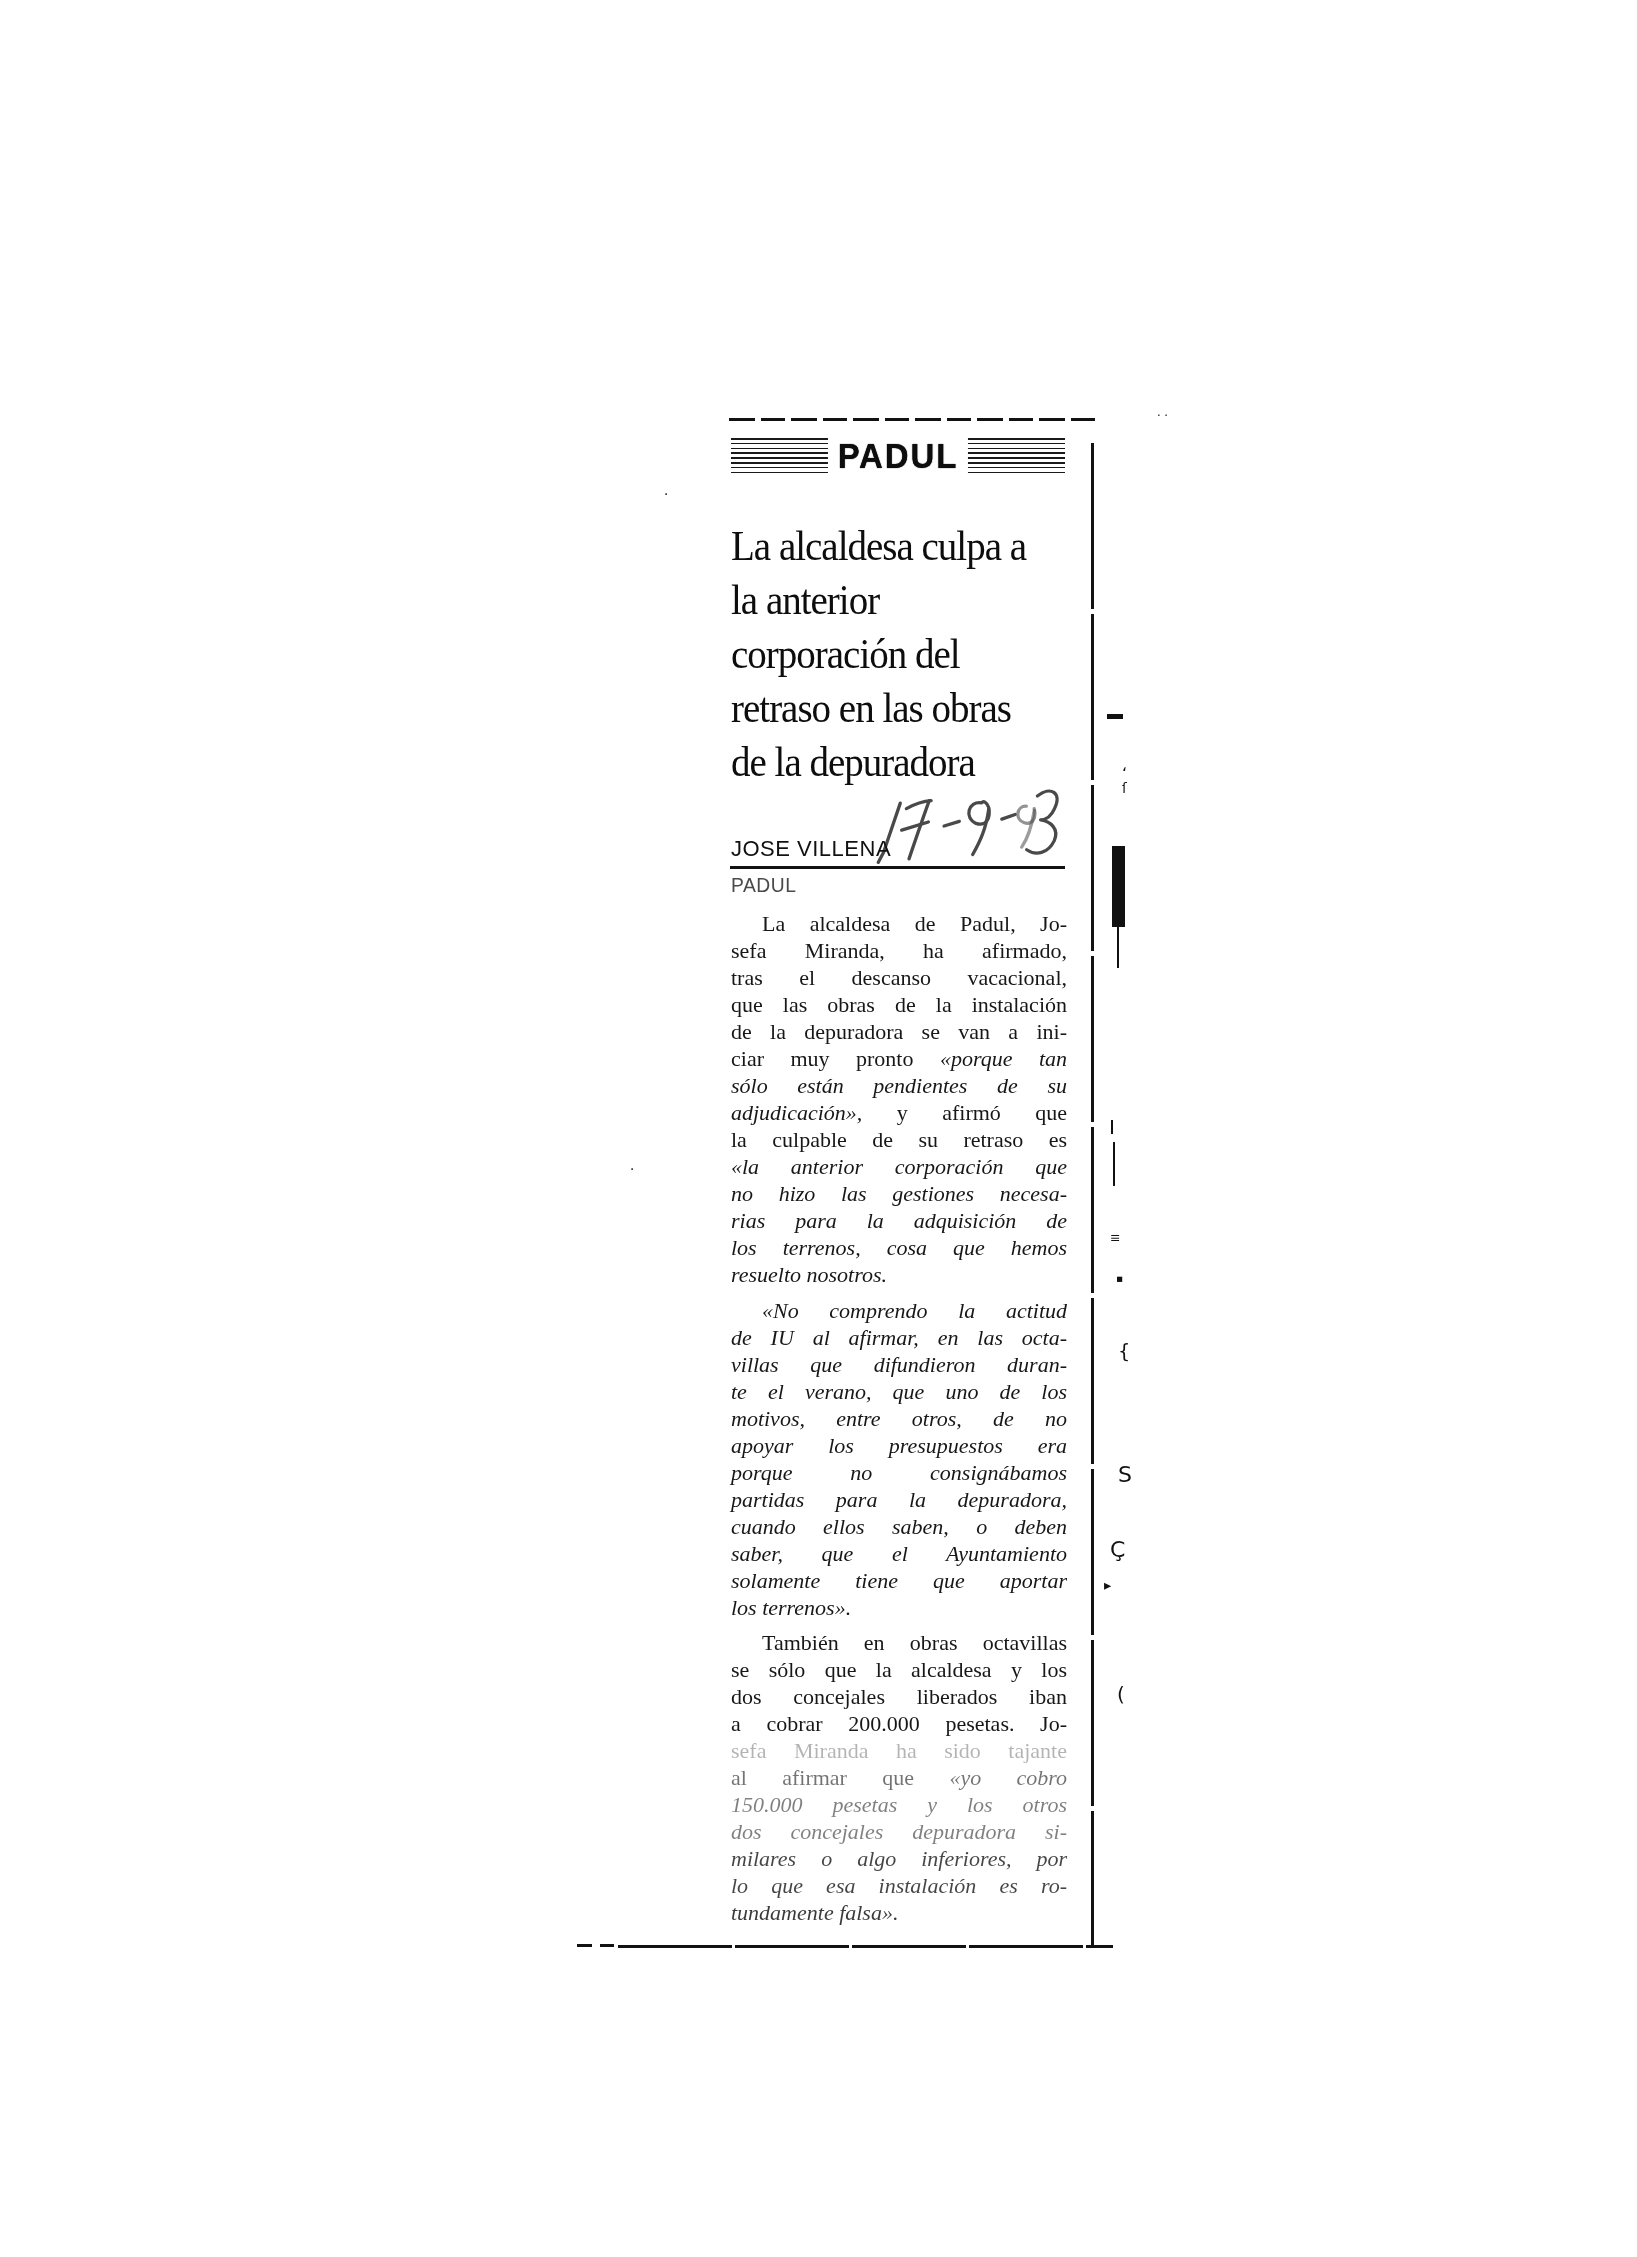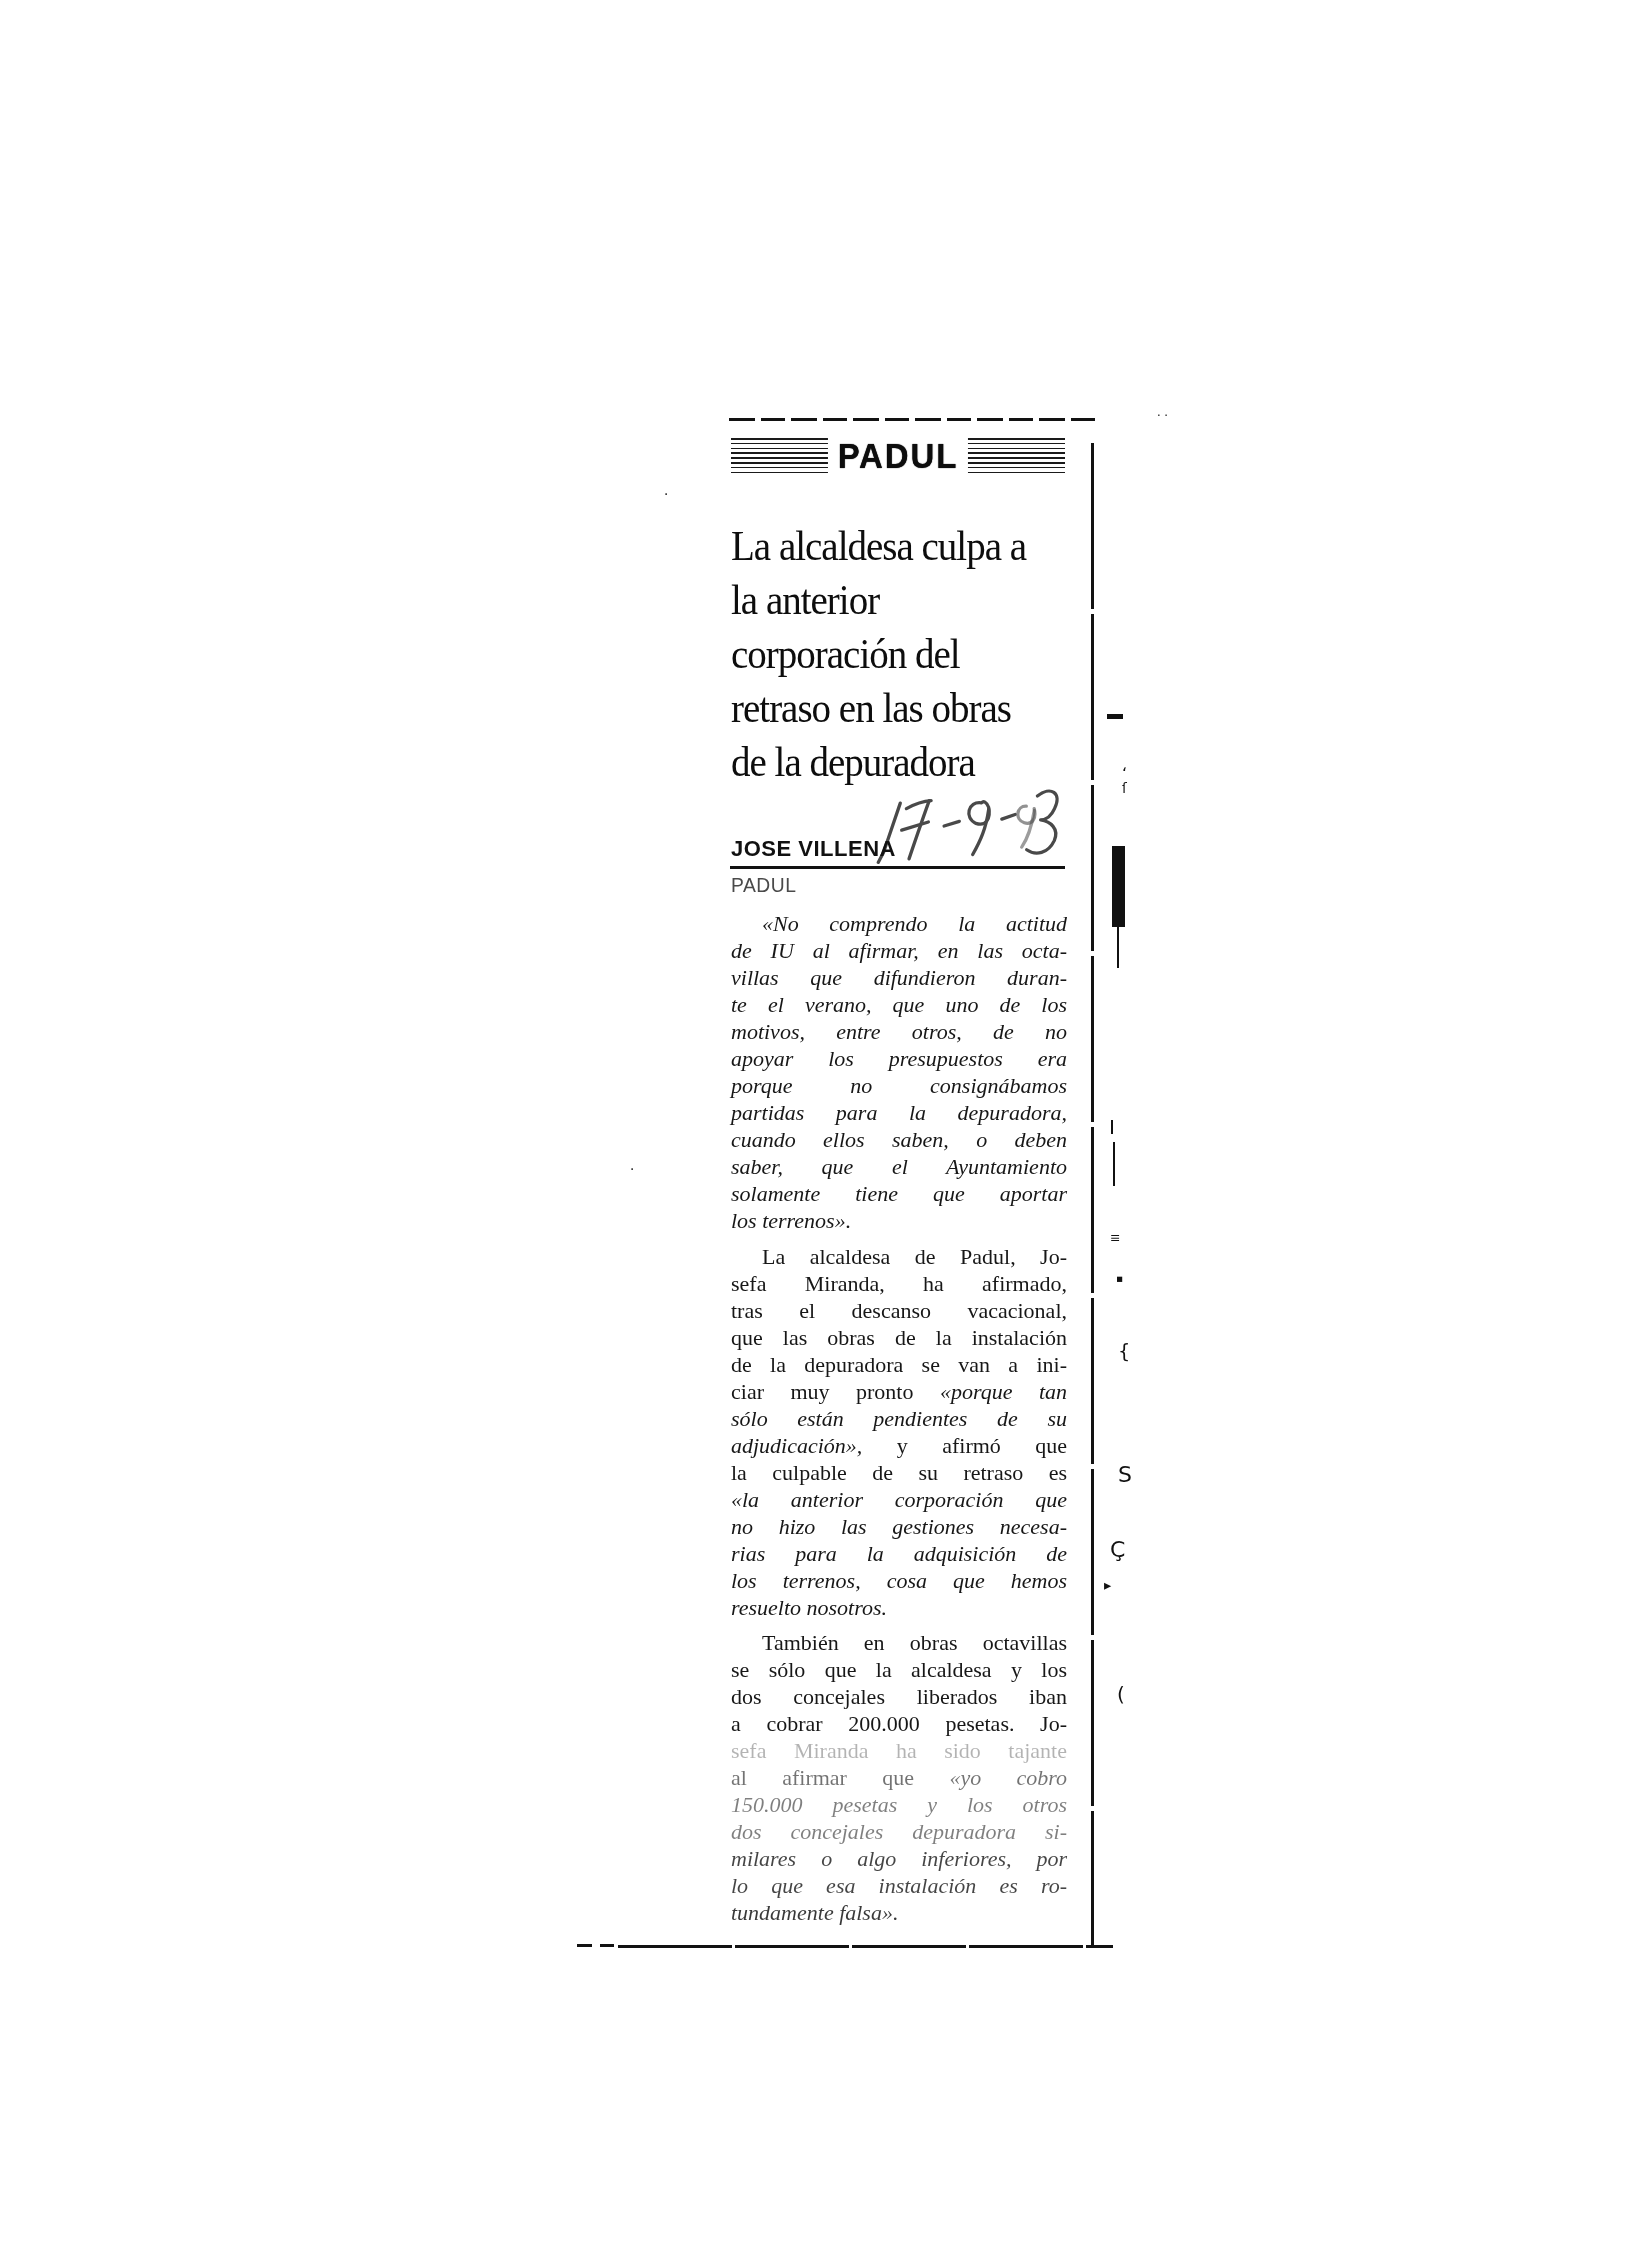--- a/index.html
+++ b/index.html
@@ -42,21 +42,21 @@
   
   .headline{
     position:absolute;left:731px;top:518px;width:340px;margin:0;
     font-family:"Liberation Serif",serif;font-weight:normal;
     font-size:39px;line-height:54px;letter-spacing:-1px;color:#0d0d0d;
   }
   .head-line{white-space:nowrap;transform:scaleY(1.06);transform-origin:left top;}
   
   .byline{
     position:absolute;left:731px;top:836px;
-    font-family:"Liberation Sans",sans-serif;font-weight:bold;font-size:22px;
+    font-family:"Liberation Sans",sans-serif;font-weight:normal;font-size:22px;
     letter-spacing:0.5px;color:#111;white-space:nowrap;
   }
   .dateline{
     position:absolute;left:731px;top:875px;
     font-family:"Liberation Sans",sans-serif;font-size:19.3px;
     letter-spacing:0.5px;color:#4a4a4a;white-space:nowrap;
   }
   
   .scribble{position:absolute;left:867px;top:784px;transform:rotate(-3deg);}
   .scribble path{fill:none;stroke:#222;stroke-width:3.4;stroke-linecap:round;stroke-linejoin:round;}
@@ -112,48 +112,48 @@
       <path d="M178 16 C192 6 204 14 195 30 C191 38 185 41 180 41 C190 43 199 51 193 63 C186 76 173 78 164 71"></path>
     </g>
   </svg>
 
   <div class="byline">JOSE VILLENA</div>
   <div class="byline-rule"></div>
   <div class="dateline">PADUL</div>
 
   <div class="body" id="article-body">
       <div class="para">
-        <div class="line ind"><span class="it">«No comprendo la actitud</span></div>
-        <div class="line"><span class="it">de IU al afirmar, en las octa-</span></div>
-        <div class="line"><span class="it">villas que difundieron duran-</span></div>
-        <div class="line"><span class="it">te el verano, que uno de los</span></div>
-        <div class="line"><span class="it">motivos, entre otros, de no</span></div>
-        <div class="line"><span class="it">apoyar los presupuestos era</span></div>
-        <div class="line"><span class="it">porque no consignábamos</span></div>
-        <div class="line"><span class="it">partidas para la depuradora,</span></div>
-        <div class="line"><span class="it">cuando ellos saben, o deben</span></div>
-        <div class="line"><span class="it">saber, que el Ayuntamiento</span></div>
-        <div class="line"><span class="it">solamente tiene que aportar</span></div>
-        <div class="line last"><span class="it">los terrenos».</span></div>
-      </div>
-      <div class="para">
         <div class="line ind"><span>La alcaldesa de Padul, Jo-</span></div>
         <div class="line"><span>sefa Miranda, ha afirmado,</span></div>
         <div class="line"><span>tras el descanso vacacional,</span></div>
         <div class="line"><span>que las obras de la instalación</span></div>
         <div class="line"><span>de la depuradora se van a ini-</span></div>
         <div class="line"><span>ciar muy pronto </span><span class="it">«porque tan</span></div>
         <div class="line"><span class="it">sólo están pendientes de su</span></div>
         <div class="line"><span class="it">adjudicación»,</span><span> y afirmó que</span></div>
         <div class="line"><span>la culpable de su retraso es</span></div>
         <div class="line"><span class="it">«la anterior corporación que</span></div>
         <div class="line"><span class="it">no hizo las gestiones necesa-</span></div>
         <div class="line"><span class="it">rias para la adquisición de</span></div>
         <div class="line"><span class="it">los terrenos, cosa que hemos</span></div>
         <div class="line last"><span class="it">resuelto nosotros.</span></div>
+      </div>
+      <div class="para">
+        <div class="line ind"><span class="it">«No comprendo la actitud</span></div>
+        <div class="line"><span class="it">de IU al afirmar, en las octa-</span></div>
+        <div class="line"><span class="it">villas que difundieron duran-</span></div>
+        <div class="line"><span class="it">te el verano, que uno de los</span></div>
+        <div class="line"><span class="it">motivos, entre otros, de no</span></div>
+        <div class="line"><span class="it">apoyar los presupuestos era</span></div>
+        <div class="line"><span class="it">porque no consignábamos</span></div>
+        <div class="line"><span class="it">partidas para la depuradora,</span></div>
+        <div class="line"><span class="it">cuando ellos saben, o deben</span></div>
+        <div class="line"><span class="it">saber, que el Ayuntamiento</span></div>
+        <div class="line"><span class="it">solamente tiene que aportar</span></div>
+        <div class="line last"><span class="it">los terrenos».</span></div>
       </div>
       <div class="para">
         <div class="line ind"><span>También en obras octavillas</span></div>
         <div class="line"><span>se sólo que la alcaldesa y los</span></div>
         <div class="line"><span>dos concejales liberados iban</span></div>
         <div class="line"><span>a cobrar 200.000 pesetas. Jo-</span></div>
         <div class="line" style="opacity: 0.32; filter: blur(0.4px);"><span>sefa Miranda ha sido tajante</span></div>
         <div class="line" style="opacity: 0.6; filter: blur(0.4px);"><span>al afirmar que </span><span class="it">«yo cobro</span></div>
         <div class="line" style="opacity: 0.55; filter: blur(0.4px);"><span class="it">150.000 pesetas y los otros</span></div>
         <div class="line" style="opacity: 0.55; filter: blur(0.4px);"><span class="it">dos concejales depuradora si-</span></div>

